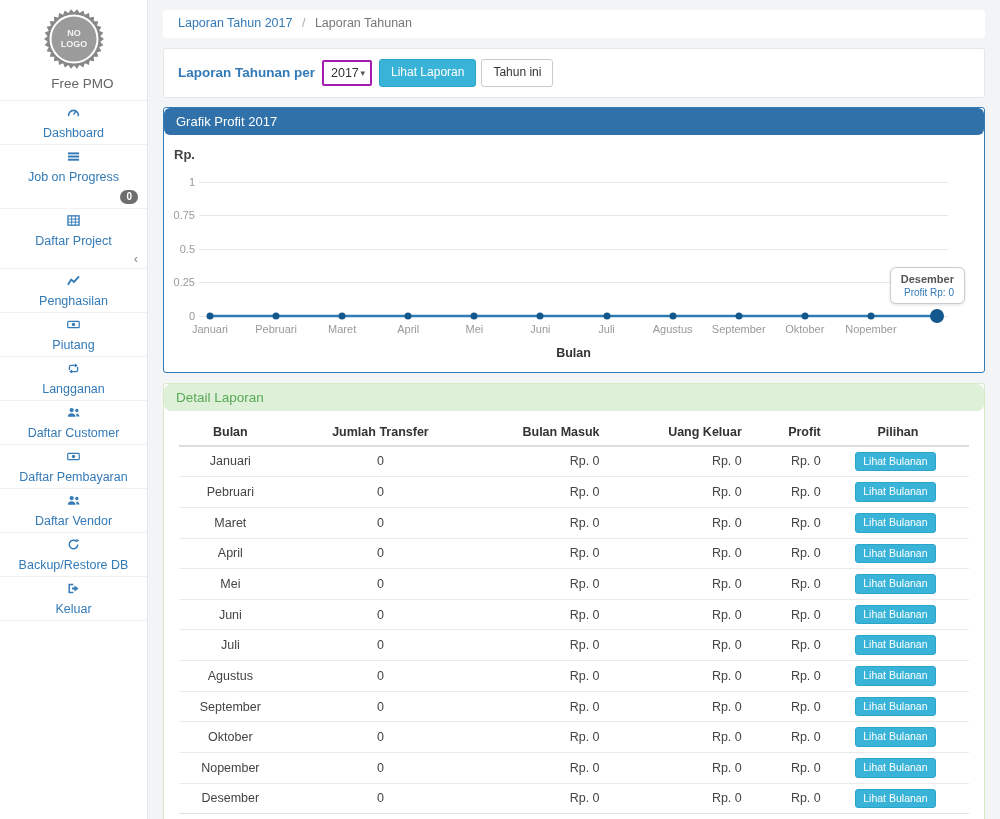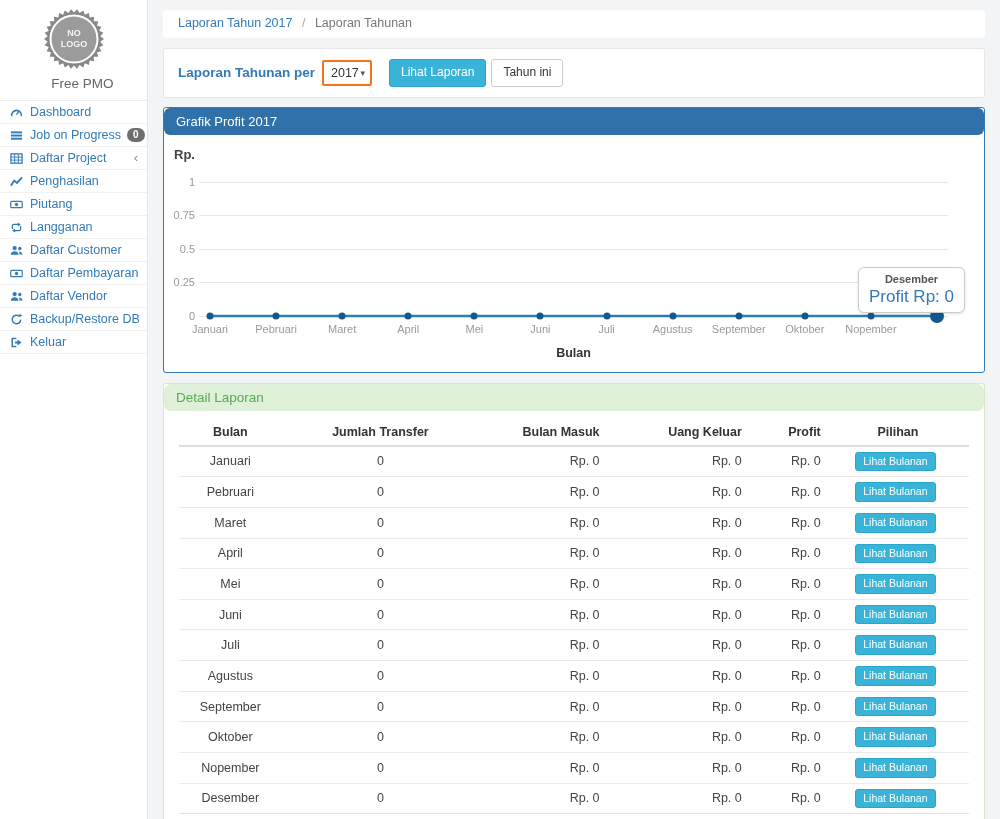--- a/index.html
+++ b/index.html
@@ -11,21 +11,21 @@
   .app { display:flex; min-height:781px; }
 
   
   .sidebar { width:148px; background:#fff; border-right:1px solid #e4e7e9; flex:0 0 148px; }
   .brand { text-align:center; padding:8px 0 9px; border-bottom:1px solid #ededed; }
   .brand svg { display:block; margin:0 auto 6px; }
   .brand-name { color:#666; font-size:13.5px;padding-left:18px; }
   .menu-item {
     display:flex; align-items:center; gap:6px;
     padding:4px 9px; font-size:12.5px; color:var(--accent,#337ab7);
-    border-bottom:1px solid #f1f1f1; cursor:pointer; position:relative;
+    border-bottom:1px solid #f1f1f1; cursor:pointer; position:relative;flex-direction:column;
   }
   .menu-item .ic { width:15px; height:13px; display:inline-flex; align-items:center; justify-content:center; color:var(--accent,#337ab7); flex:0 0 15px; }
   .menu-item .ic svg { width:13px; height:13px; }
   .menu-item .lbl { white-space:nowrap; }
   .badge {
     margin-left:auto; background:var(--badge,#6e6e6e); color:#fff;
     font-size:10px; font-weight:bold; border-radius:9px; padding:2px 6px; line-height:1;
   }
   .chev { margin-left:auto; color:#8a8a8a; font-size:13px; line-height:10px; }
 
@@ -35,21 +35,21 @@
   .breadcrumb { padding:6px 15px; font-size:12.5px; height:28px; }
   .breadcrumb a { color:var(--accent,#337ab7); text-decoration:none;text-align:center; }
   .breadcrumb .sep { color:#aaa; margin:0 6px; }
   .breadcrumb .cur { color:#777; }
 
   .filter { padding:10px 14px; border:1px solid #e6e6e6; display:flex; align-items:center; margin-bottom:9px; }
   .filter-label { color:var(--accent,#337ab7); font-weight:bold; font-size:13.5px; margin-right:7px; }
   .select {
     display:inline-flex; align-items:center; justify-content:space-between;
     width:50px; height:26px; padding:0 5px 0 7px; background:#fff;
-    border:2px solid #f97316; border-radius:2px; font-size:12.5px; color:#333; cursor:pointer; margin-right:17px;
+    border:2px solid #a21caf; border-radius:2px; font-size:12.5px; color:#333; cursor:pointer; margin-right:7px;
   }
   .select .caret { font-size:9px; color:#555; }
   .btn { display:inline-block; border-radius:3px; font-size:12px; padding:5px 11px; cursor:pointer; line-height:1.3; }
   .btn-info { background:var(--info,#39b3d7); border:1px solid var(--info-border,#2aa6cb); color:#fff; margin-right:5px; }
   .btn-default { background:#fff; border:1px solid #ccc; color:#333; }
 
   
   .panel { background:#fff; border-radius:3px; margin:0 15px 10px; }
   .panel-primary { border:1px solid var(--accent,#337ab7); }
   .panel-primary .panel-heading { background:var(--hdr-blue,#3071a9); color:#fff; font-size:13px; padding:6px 12px;border-radius:6px; }
@@ -69,21 +69,21 @@
     background:var(--dot,#14578d); transform:translate(-50%,-50%); bottom:-3.5px; margin-bottom:0; cursor:pointer;
   }
   .dot.big { width:14px; height:14px; }
   .x-label { position:absolute; top:calc(100% + 7px); transform:translateX(-50%); font-size:11px; color:#999; white-space:nowrap; }
   .x-title { text-align:center; font-weight:bold; font-size:12.5px; color:#333; margin-top:30px; }
   .tooltip {
     position:absolute; top:132px; right:19px; background:#fff; border:1px solid #ccc;
     border-radius:6px; padding:5px 10px; text-align:center; box-shadow:0 1px 3px rgba(0,0,0,.12); z-index:5;
   }
   .tt-title { font-weight:bold; font-size:11px; color:#555; margin-bottom:2px; }
-  .tt-value { font-size:17px; color:var(--accent,#337ab7);text-align:right; }
+  .tt-value { font-size:10px; color:var(--accent,#337ab7);text-align:right; }
 
   
   .detail-body { padding:8px 15px 14px; }
   table { width:100%; border-collapse:collapse; font-size:12.5px; }
   th { font-weight:bold; color:#333; padding:6px 6px; border-bottom:2px solid #ddd; }
   td { padding:5px 6px; border-top:1px solid #ebebeb; color:#444; }
   tr:first-child td { border-top:none; }
   .al-c { text-align:center; } .al-r { text-align:right; }
   .col-bulan{width:13%} .col-jumlah{width:25%} .col-masuk{width:16%}
   .col-keluar{width:18%} .col-profit{width:10%} .col-pilihan{width:18%}

